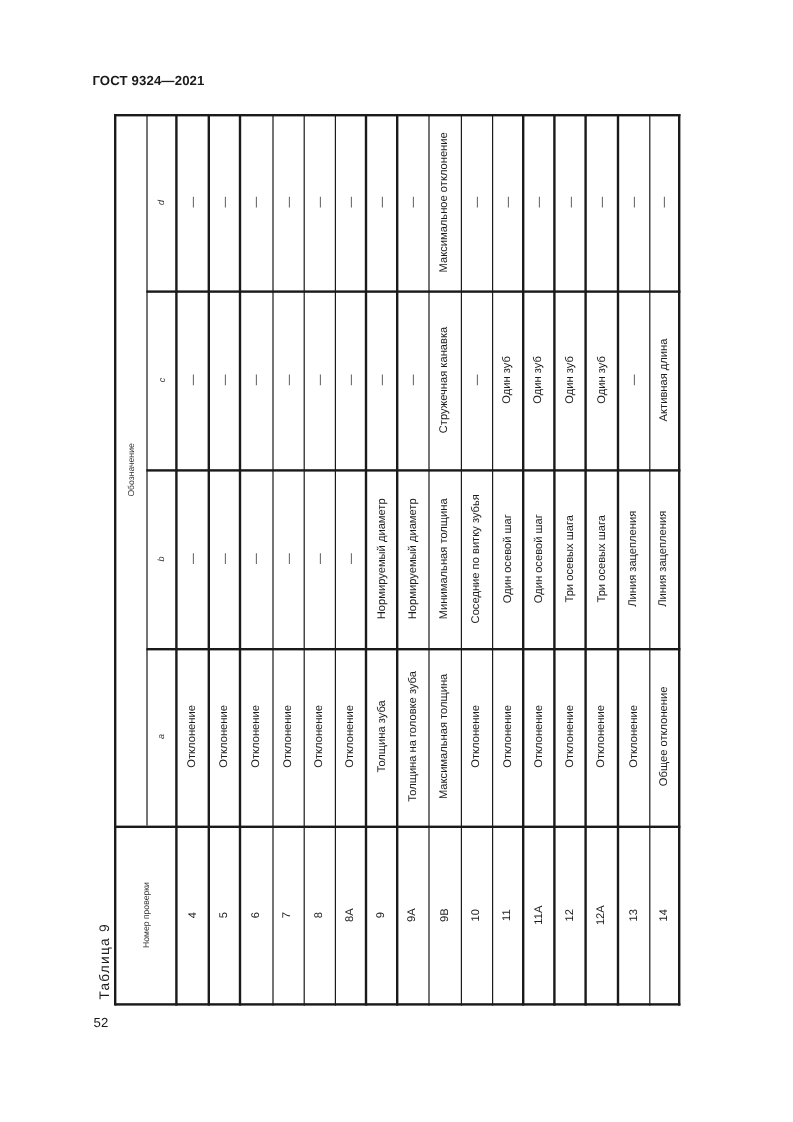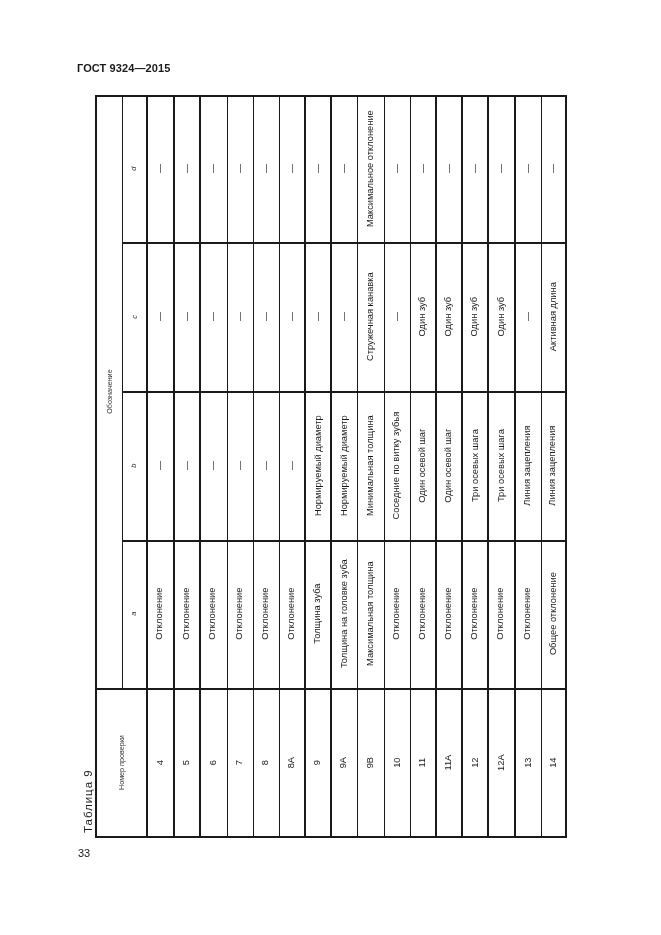--- a/index.html
+++ b/index.html
@@ -30,22 +30,22 @@
     transform:rotate(-90deg); white-space:nowrap; font-size:9.3px; line-height:1;
   }
   .rot.small { font-size:7.2px; color:#333; }
   .rot.letter { font-size:7.5px; font-style:italic; color:#333; }
   .rot.num { font-size:9.3px; }
   .rot.dash { font-size:9px; }
 </style>
 </head>
 <body>
 
-<div class="doc-header">ГОСТ 9324—2015</div>
-<div class="page-number">33</div>
+<div class="doc-header">ГОСТ 9324—2021</div>
+<div class="page-number">52</div>
 <div class="table-caption">Таблица 9</div>
 
 <div class="tbl" id="tbl">
     <div class="line v thick" style="left: -1px; top: 0px; height: 743px;"></div>
     <div class="line v" style="left: 26px; top: 0px; height: 593px;"></div>
     <div class="line v thick" style="left: 50px; top: 0px; height: 743px;"></div>
     <div class="line v thick" style="left: 77px; top: 0px; height: 743px;"></div>
     <div class="line v thick" style="left: 103px; top: 0px; height: 743px;"></div>
     <div class="line v" style="left: 131px; top: 0px; height: 743px;"></div>
     <div class="line v" style="left: 157px; top: 0px; height: 743px;"></div>

